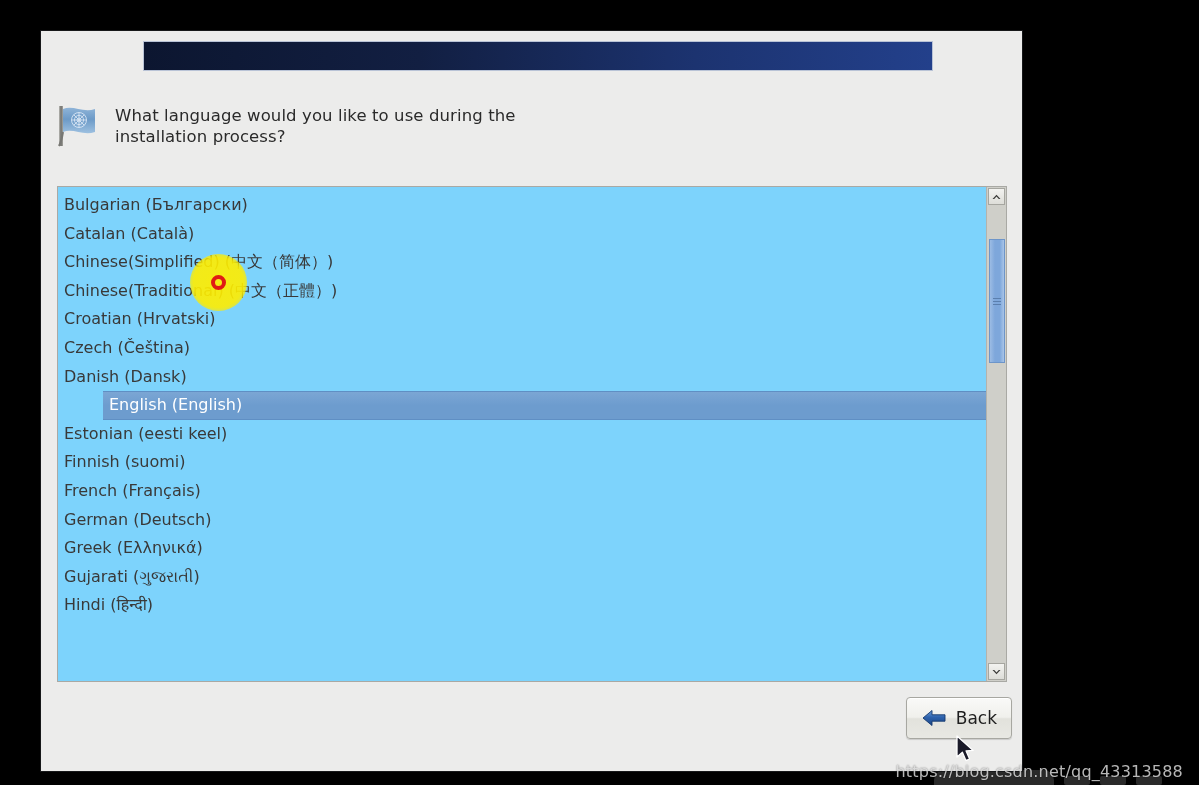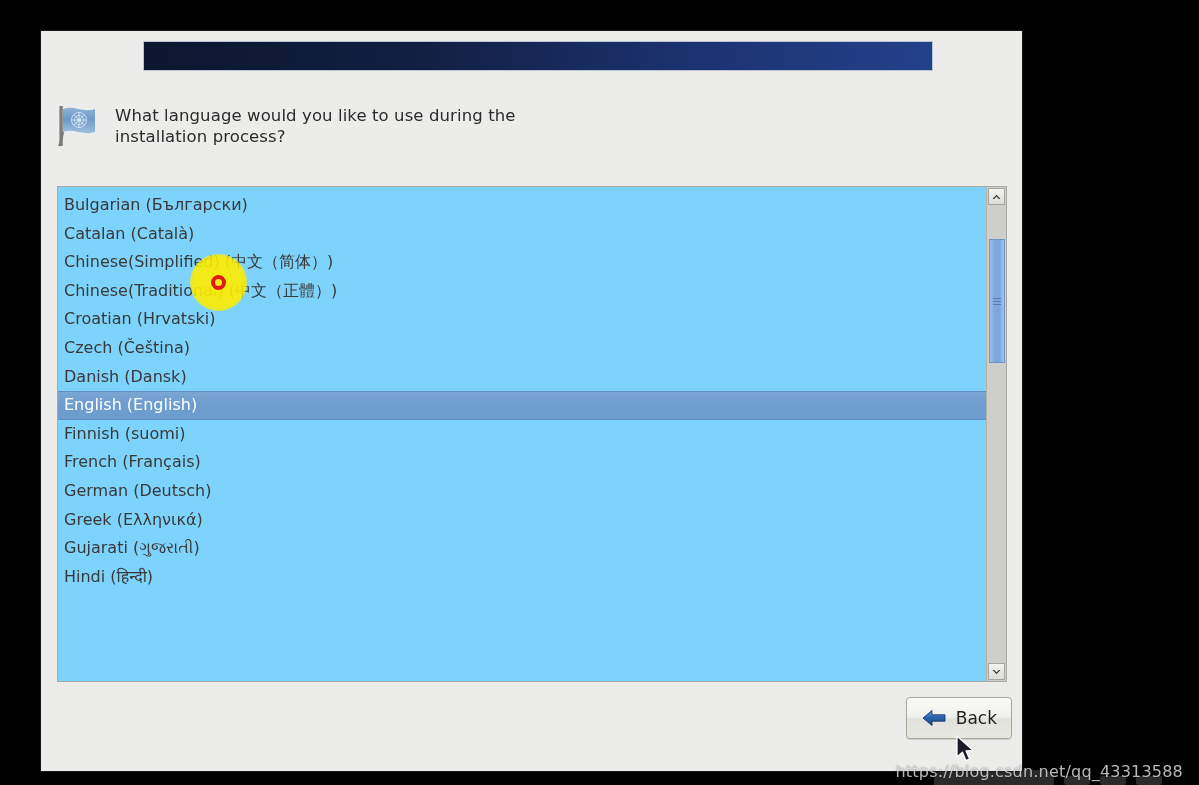--- a/index.html
+++ b/index.html
@@ -108,20 +108,21 @@
     overflow: hidden;
   }
 
   .list-item.selected {
     background: linear-gradient(to bottom, #7ba6d4 0%, #6d9cce 50%, #6d9cce 100%);
     color: #ffffff;
     border-top: 1px solid #5f8fc4;
     border-bottom: 1px solid #5f8fc4;
     height: 26.6px;
     line-height: 26.6px;
+    margin-left: 45px;
   }
 
   
   #scrollbar {
     flex: 0 0 auto;
     width: 20px;
     background: #cfcfc9;
     border-left: 1px solid #b3b3ad;
     position: relative;
     box-sizing: border-box;
@@ -292,20 +293,21 @@
     <div id="list-box">
       <div id="list-items">
         <div class="list-item">Bulgarian (Български)</div>
         <div class="list-item">Catalan (Català)</div>
         <div class="list-item">Chinese(Simplified) (中文（简体）)</div>
         <div class="list-item">Chinese(Traditional) (中文（正體）)</div>
         <div class="list-item">Croatian (Hrvatski)</div>
         <div class="list-item">Czech (Čeština)</div>
         <div class="list-item">Danish (Dansk)</div>
         <div class="list-item selected">English (English)</div>
+        <div class="list-item">Estonian (eesti keel)</div>
         <div class="list-item">Finnish (suomi)</div>
         <div class="list-item">French (Français)</div>
         <div class="list-item">German (Deutsch)</div>
         <div class="list-item">Greek (Ελληνικά)</div>
         <div class="list-item">Gujarati (ગુજરાતી)</div>
         <div class="list-item">Hindi (हिन्दी)</div>
       </div>
 
       <div id="scrollbar">
         <div class="sb-btn up">

